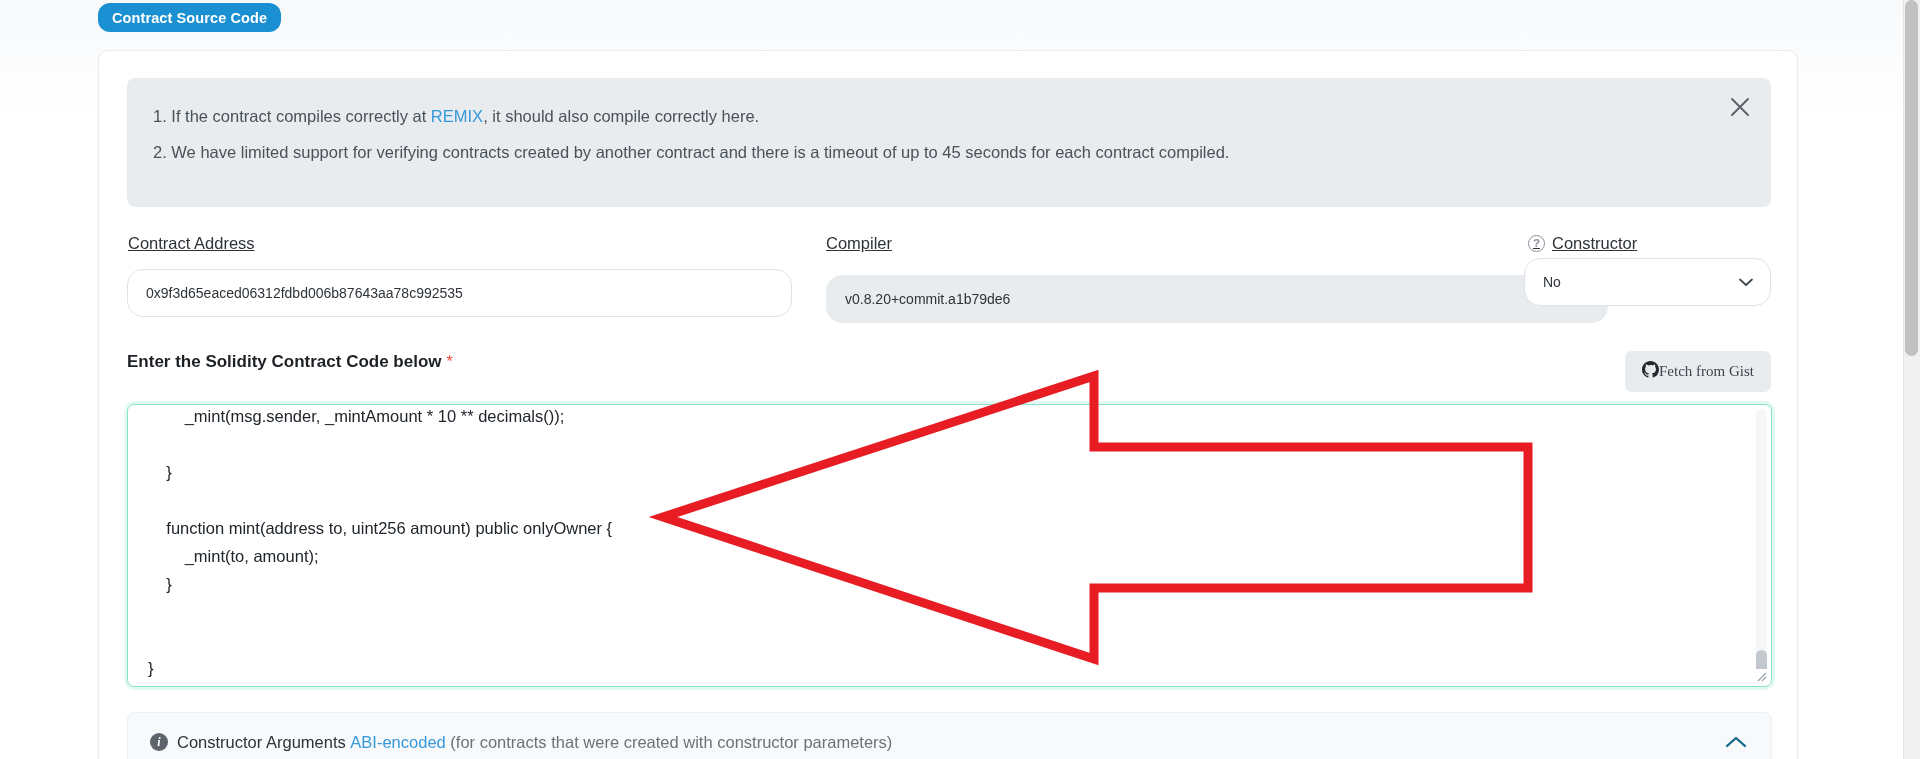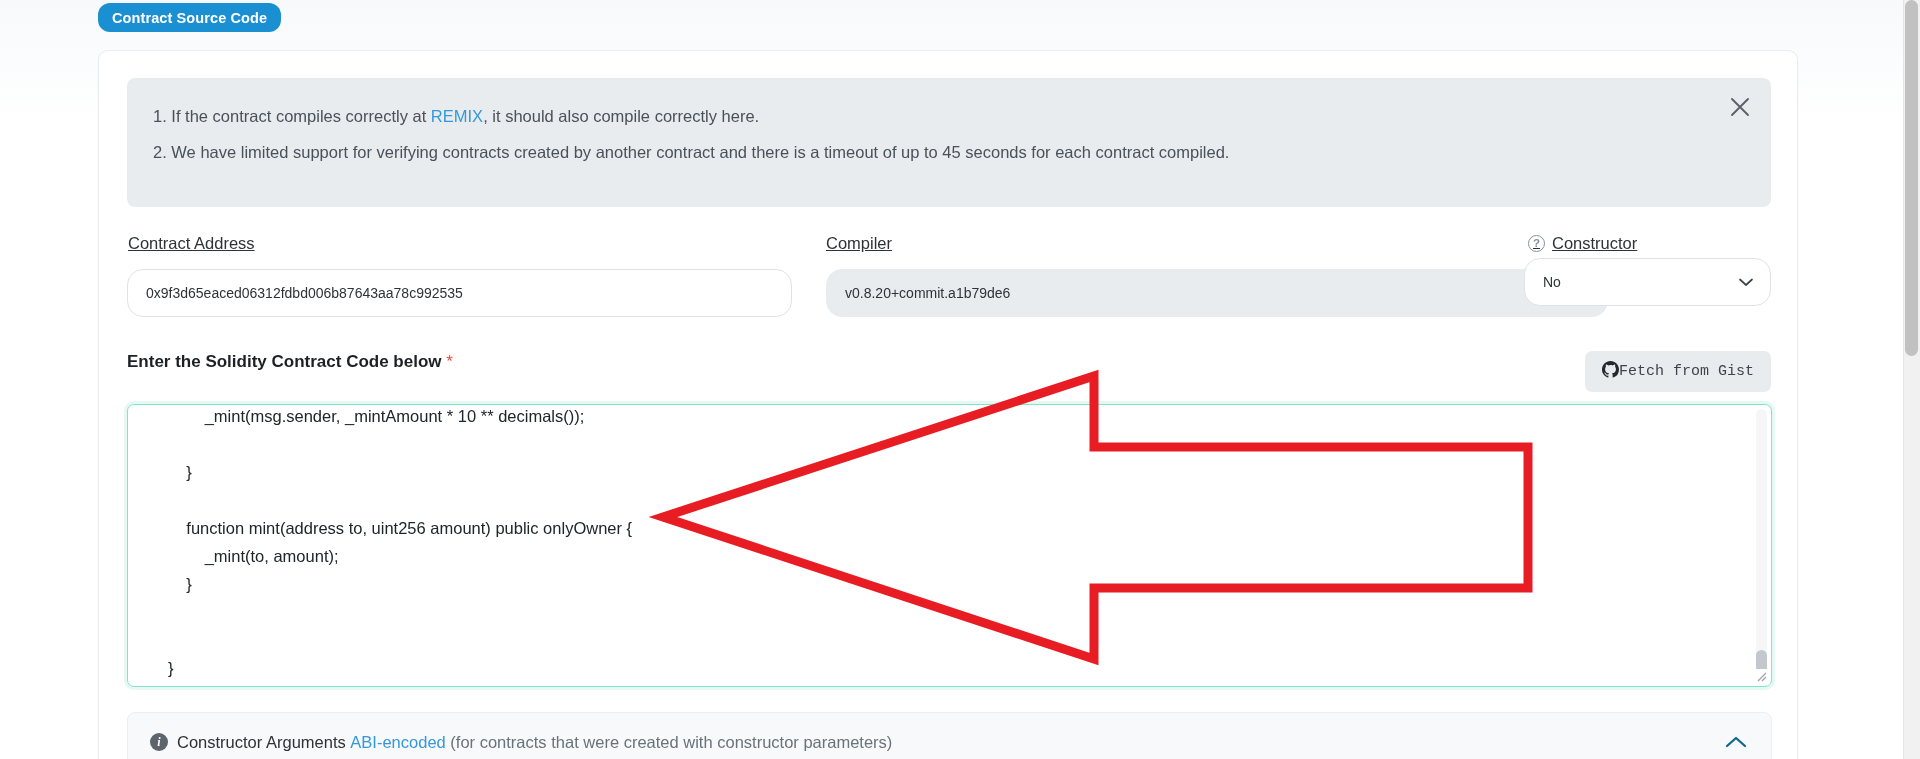--- a/index.html
+++ b/index.html
@@ -121,21 +121,21 @@
     display: flex;
     align-items: center;
     padding: 0 18px;
     font-size: 14px;
     color: #2e3338;
     white-space: nowrap;
     overflow: hidden;
   }
   .in-addr { left: 127px; top: 269px; width: 665px; height: 48px; cursor: text; }
   .in-compiler {
-    left: 826px; top: 269px; width: 782px; height: 48px;
+    left: 826px; top: 275px; width: 782px; height: 48px;
     background: #e9ecef; border-color: #e9ecef; cursor: pointer;
     justify-content: space-between; padding-right: 14px;
   }
   .in-opt {
     left: 1524px; top: 258px; width: 247px; height: 48px;
     cursor: pointer; justify-content: space-between; padding-right: 14px;
   }
   .chev { flex: 0 0 auto; display:flex; }
 
   
@@ -153,42 +153,42 @@
     position: absolute;
     right: 149px; top: 351px;
     height: 41px;
     padding: 0 17px;
     display: flex; align-items: center; gap: 0;
     background: #e9ecef;
     border: none;
     border-radius: 7px;
     color: #3d444b;
     font-size: 15px;
-    font-family: Liberation Mono, monospace;
+    font-family: Liberation Serif, serif;
     cursor: pointer;
     white-space: nowrap;
   }
 
   
   .code-area {
     position: absolute;
     left: 127px; top: 404px;
     width: 1645px; height: 283px;
     background: #ffffff;
     border: 1px solid #86e3c8;
     border-radius: 7px;
     box-shadow: 0 0 0 3px rgba(134,227,200,.22);
     overflow: hidden;
     cursor: text;
   }
   .code-inner {
     position: absolute;
     left: 0; top: -15px;
     width: 100%;
-    padding: 12px 40px;
+    padding: 12px 20px;
     font-family: "Liberation Sans", sans-serif;
     font-size: 16.5px;
     line-height: 28px;
     color: #20262b;
     white-space: pre;
   }
   .code-scroll-track {
     position: absolute;
     right: 4px; top: 4px;
     width: 11px; height: 275px;

